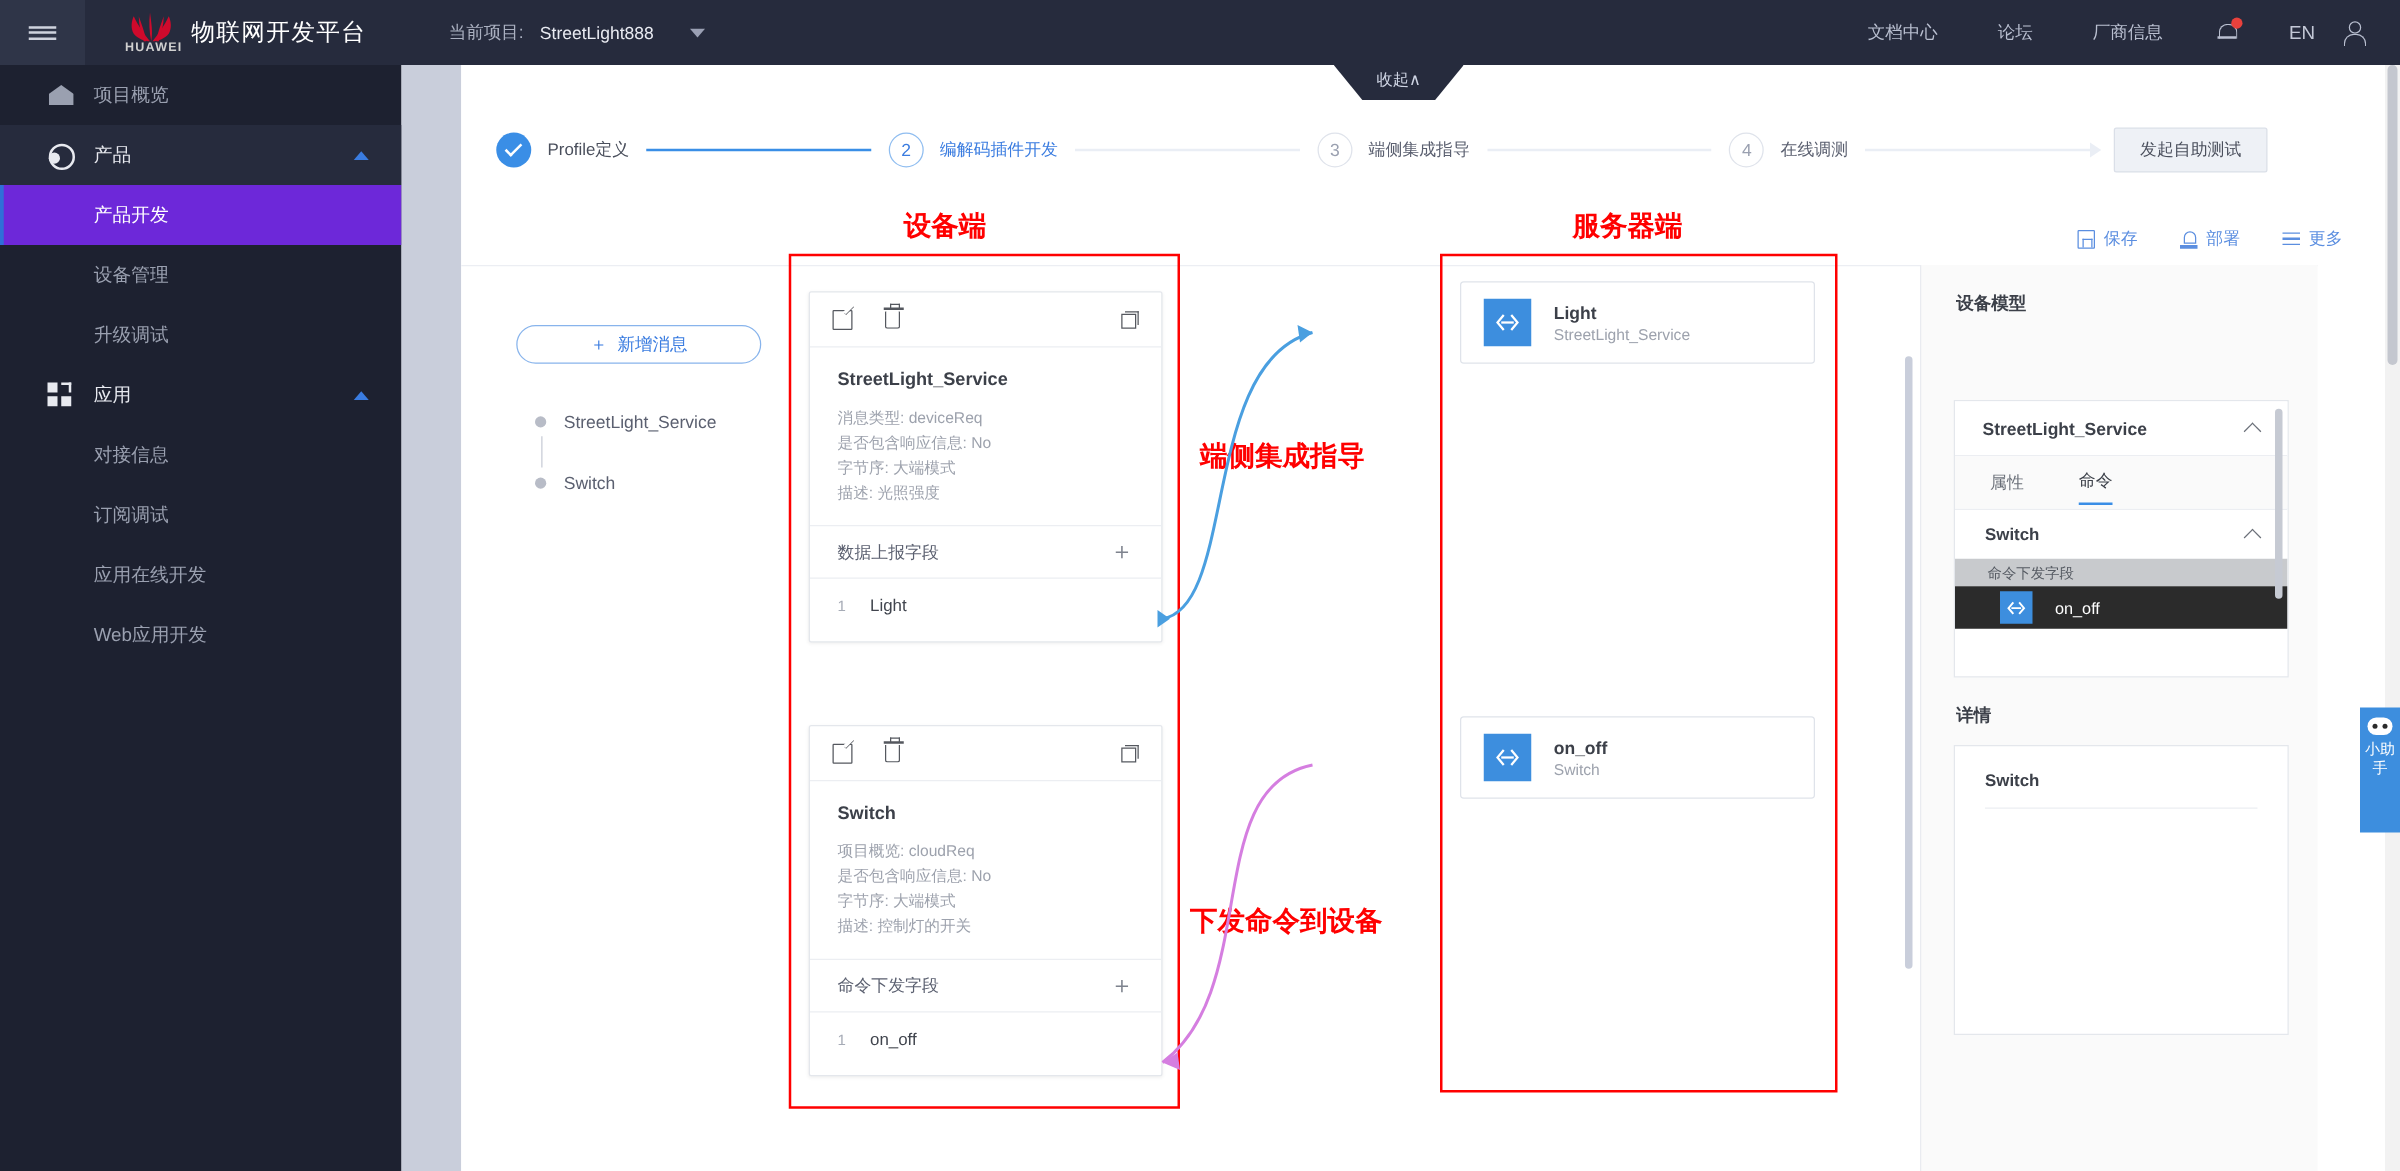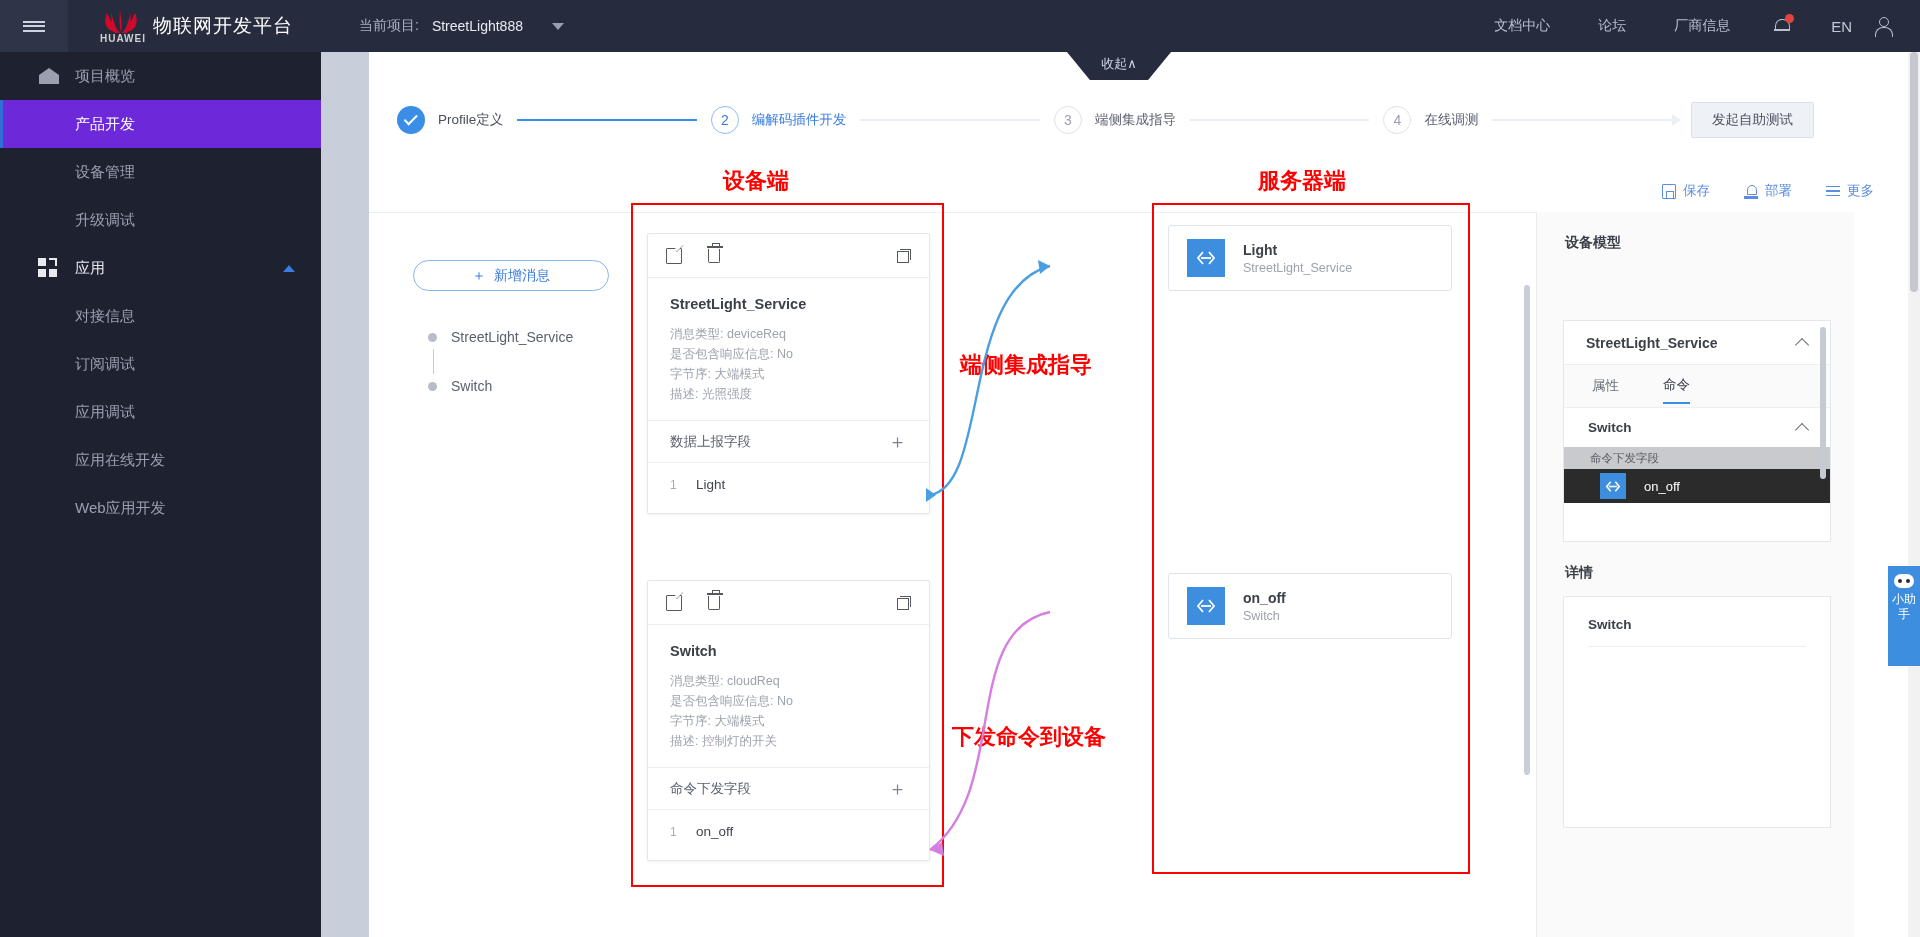--- a/index.html
+++ b/index.html
@@ -274,20 +274,25 @@
   </div>
 
   <div class="sidebar">
     <div class="nav-group-head muted">
       <span class="nav-ico">
           <span class="ico-home" style="position:absolute;left:1px;top:2px;"></span>
         </span>
       <span class="nav-label">项目概览</span>
     </div>
 
+    <div class="nav-group-head lighter">
+      <span class="nav-ico ico-prod"></span>
+      <span class="nav-label">产品</span>
+      <span class="caret-up"></span>
+    </div>
     <div class="nav-item active">
       <span>产品开发</span>
     </div>
     <div class="nav-item">
       <span>设备管理</span>
     </div>
     <div class="nav-item">
       <span>升级调试</span>
     </div>
 
@@ -299,23 +304,20 @@
           <i></i>
         </span>
       <span class="nav-label">应用</span>
       <span class="caret-up"></span>
     </div>
     <div class="nav-item">
       <span>对接信息</span>
     </div>
     <div class="nav-item">
       <span>订阅调试</span>
-    </div>
-    <div class="nav-item">
-      <span>应用调试</span>
     </div>
     <div class="nav-item">
       <span>应用在线开发</span>
     </div>
     <div class="nav-item">
       <span>Web应用开发</span>
     </div>
   </div>
 
   <div class="page-bg-left"></div>
@@ -434,21 +436,21 @@
   </div>
 
   <div class="card" style="left:647px; top:580px; width:283px; height:281px;">
     <div class="card-tools">
       <span class="ct-ico ico-edit"></span>
       <span class="ct-ico ico-trash"></span>
       <span class="ct-ico ico-expand"></span>
     </div>
     <div class="card-body">
       <div class="card-title">Switch</div>
-      <div class="card-meta">消息类型: cloudReq</div>
+      <div class="card-meta">项目概览: cloudReq</div>
       <div class="card-meta">是否包含响应信息: No</div>
       <div class="card-meta">字节序: 大端模式</div>
       <div class="card-meta">描述: 控制灯的开关</div>
     </div>
     <div class="card-sec">
       <span>命令下发字段</span>
       <span class="plus">＋</span>
     </div>
     <div class="card-field">
       <span class="cf-idx">1</span>

